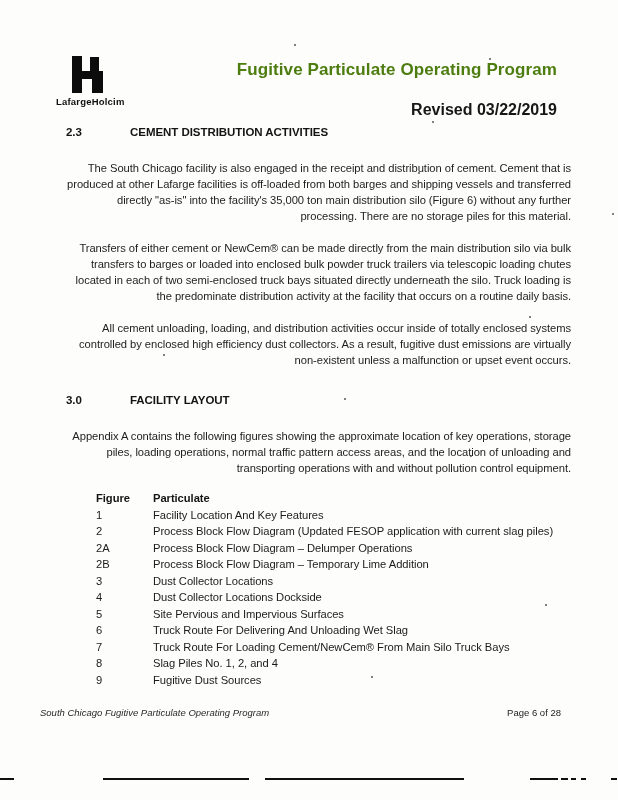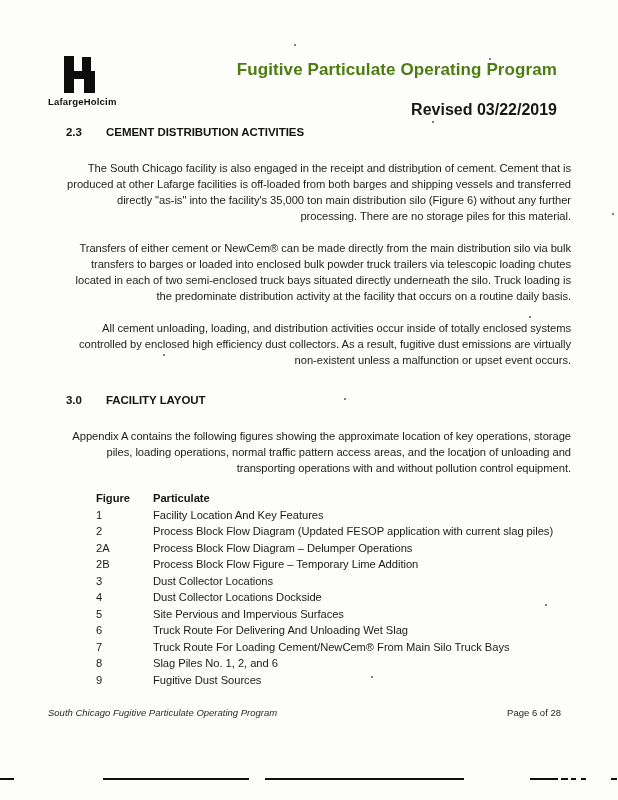--- a/index.html
+++ b/index.html
@@ -2,46 +2,46 @@
 <html><head>
 <meta charset="utf-8">
 <style>
   html,body{margin:0;padding:0;background:#e8e8e8;}
   .page{
     position:relative;width:618px;height:800px;background:#fdfdfc;
     font-family:"Liberation Sans",sans-serif;color:#1b1b1b;overflow:hidden;
     margin:0 auto;
   }
   
-  .logo{position:absolute;left:48px;top:56px;width:72px;}
+  .logo{position:absolute;left:56px;top:56px;width:72px;}
   .logo-mark{position:relative;width:36px;height:38px;margin-left:14px;}
   .lm{position:absolute;background:#0c0c0c;}
   .lm-left{left:2px;top:0;width:10px;height:37px;}
   .lm-rtop{left:20px;top:1px;width:9px;height:15px;}
   .lm-cross{left:11px;top:15px;width:18px;height:8px;}
   .lm-rbot{left:22px;top:15px;width:9px;height:22px;
     border-right:2px dotted #0c0c0c;}
   .logo-text{margin-top:2px;font-size:9.5px;font-weight:bold;letter-spacing:.2px;color:#111;}
   .title-block{position:absolute;right:61px;top:60px;text-align:right;}
   .doc-title{font-size:17px;font-weight:bold;color:#4d7c0f;letter-spacing:.1px;}
   .doc-revised{margin-top:21px;font-size:16px;font-weight:bold;color:#171717;}
   
   .main{position:absolute;left:66px;top:124px;width:505px;font-size:11.2px;line-height:16px;letter-spacing:-.05px;}
-  .sec-heading{display:flex;font-weight:bold;font-size:11.5px;color:#141414;margin:0 0 20px 0;}
+  .sec-heading{display:flex;font-weight:bold;font-size:11.5px;color:#141414;margin:0 0 20px 0;gap:24px;}
   .sec-num{width:40px;flex:0 0 40px;}
   .sec2{margin-top:24px;}
   .para{margin:0 0 16px 0;text-align:right;color:#1d1d1d;}
   .para:last-child{margin-bottom:0;}
   
   .figure-list{margin-top:14px;}
   .fig-row{display:flex;line-height:16.5px;padding-left:30px;}
   .fig-col-num{width:57px;flex:0 0 57px;}
   .fig-header{font-weight:bold;color:#141414;}
   
-  .footer-left{position:absolute;left:48px;top:707px;font-size:9.5px;font-style:italic;color:#2a2a2a;}
+  .footer-left{position:absolute;left:40px;top:707px;font-size:9.5px;font-style:italic;color:#2a2a2a;}
   .footer-right{position:absolute;right:57px;top:707px;font-size:9.5px;color:#222;padding-left:8px;}
   
   .scan-line{position:absolute;top:778px;height:2px;background:#101010;}
   .sl1{left:0;width:14px;}
   .sl2{left:103px;width:146px;}
   .sl3{left:265px;width:199px;}
   .sl4{left:530px;width:28px;}
   .sl5{left:561px;width:7px;}
   .sl6{left:571px;width:5px;}
   .sl7{left:581px;width:5px;}
@@ -100,21 +100,21 @@
       <div class="fig-row">
         <span class="fig-col-num">2</span>
         <span>Process Block Flow Diagram (Updated FESOP application with current slag piles)</span>
       </div>
       <div class="fig-row">
         <span class="fig-col-num">2A</span>
         <span>Process Block Flow Diagram – Delumper Operations</span>
       </div>
       <div class="fig-row">
         <span class="fig-col-num">2B</span>
-        <span>Process Block Flow Figure – Temporary Lime Addition</span>
+        <span>Process Block Flow Diagram – Temporary Lime Addition</span>
       </div>
       <div class="fig-row">
         <span class="fig-col-num">3</span>
         <span>Dust Collector Locations</span>
       </div>
       <div class="fig-row">
         <span class="fig-col-num">4</span>
         <span>Dust Collector Locations Dockside</span>
       </div>
       <div class="fig-row">
@@ -124,21 +124,21 @@
       <div class="fig-row">
         <span class="fig-col-num">6</span>
         <span>Truck Route For Delivering And Unloading Wet Slag</span>
       </div>
       <div class="fig-row">
         <span class="fig-col-num">7</span>
         <span>Truck Route For Loading Cement/NewCem® From Main Silo Truck Bays</span>
       </div>
       <div class="fig-row">
         <span class="fig-col-num">8</span>
-        <span>Slag Piles No. 1, 2, and 6</span>
+        <span>Slag Piles No. 1, 2, and 4</span>
       </div>
       <div class="fig-row">
         <span class="fig-col-num">9</span>
         <span>Fugitive Dust Sources</span>
       </div>
     </div>
 
   </div>
 
   <div class="footer-left">South Chicago Fugitive Particulate Operating Program</div>

